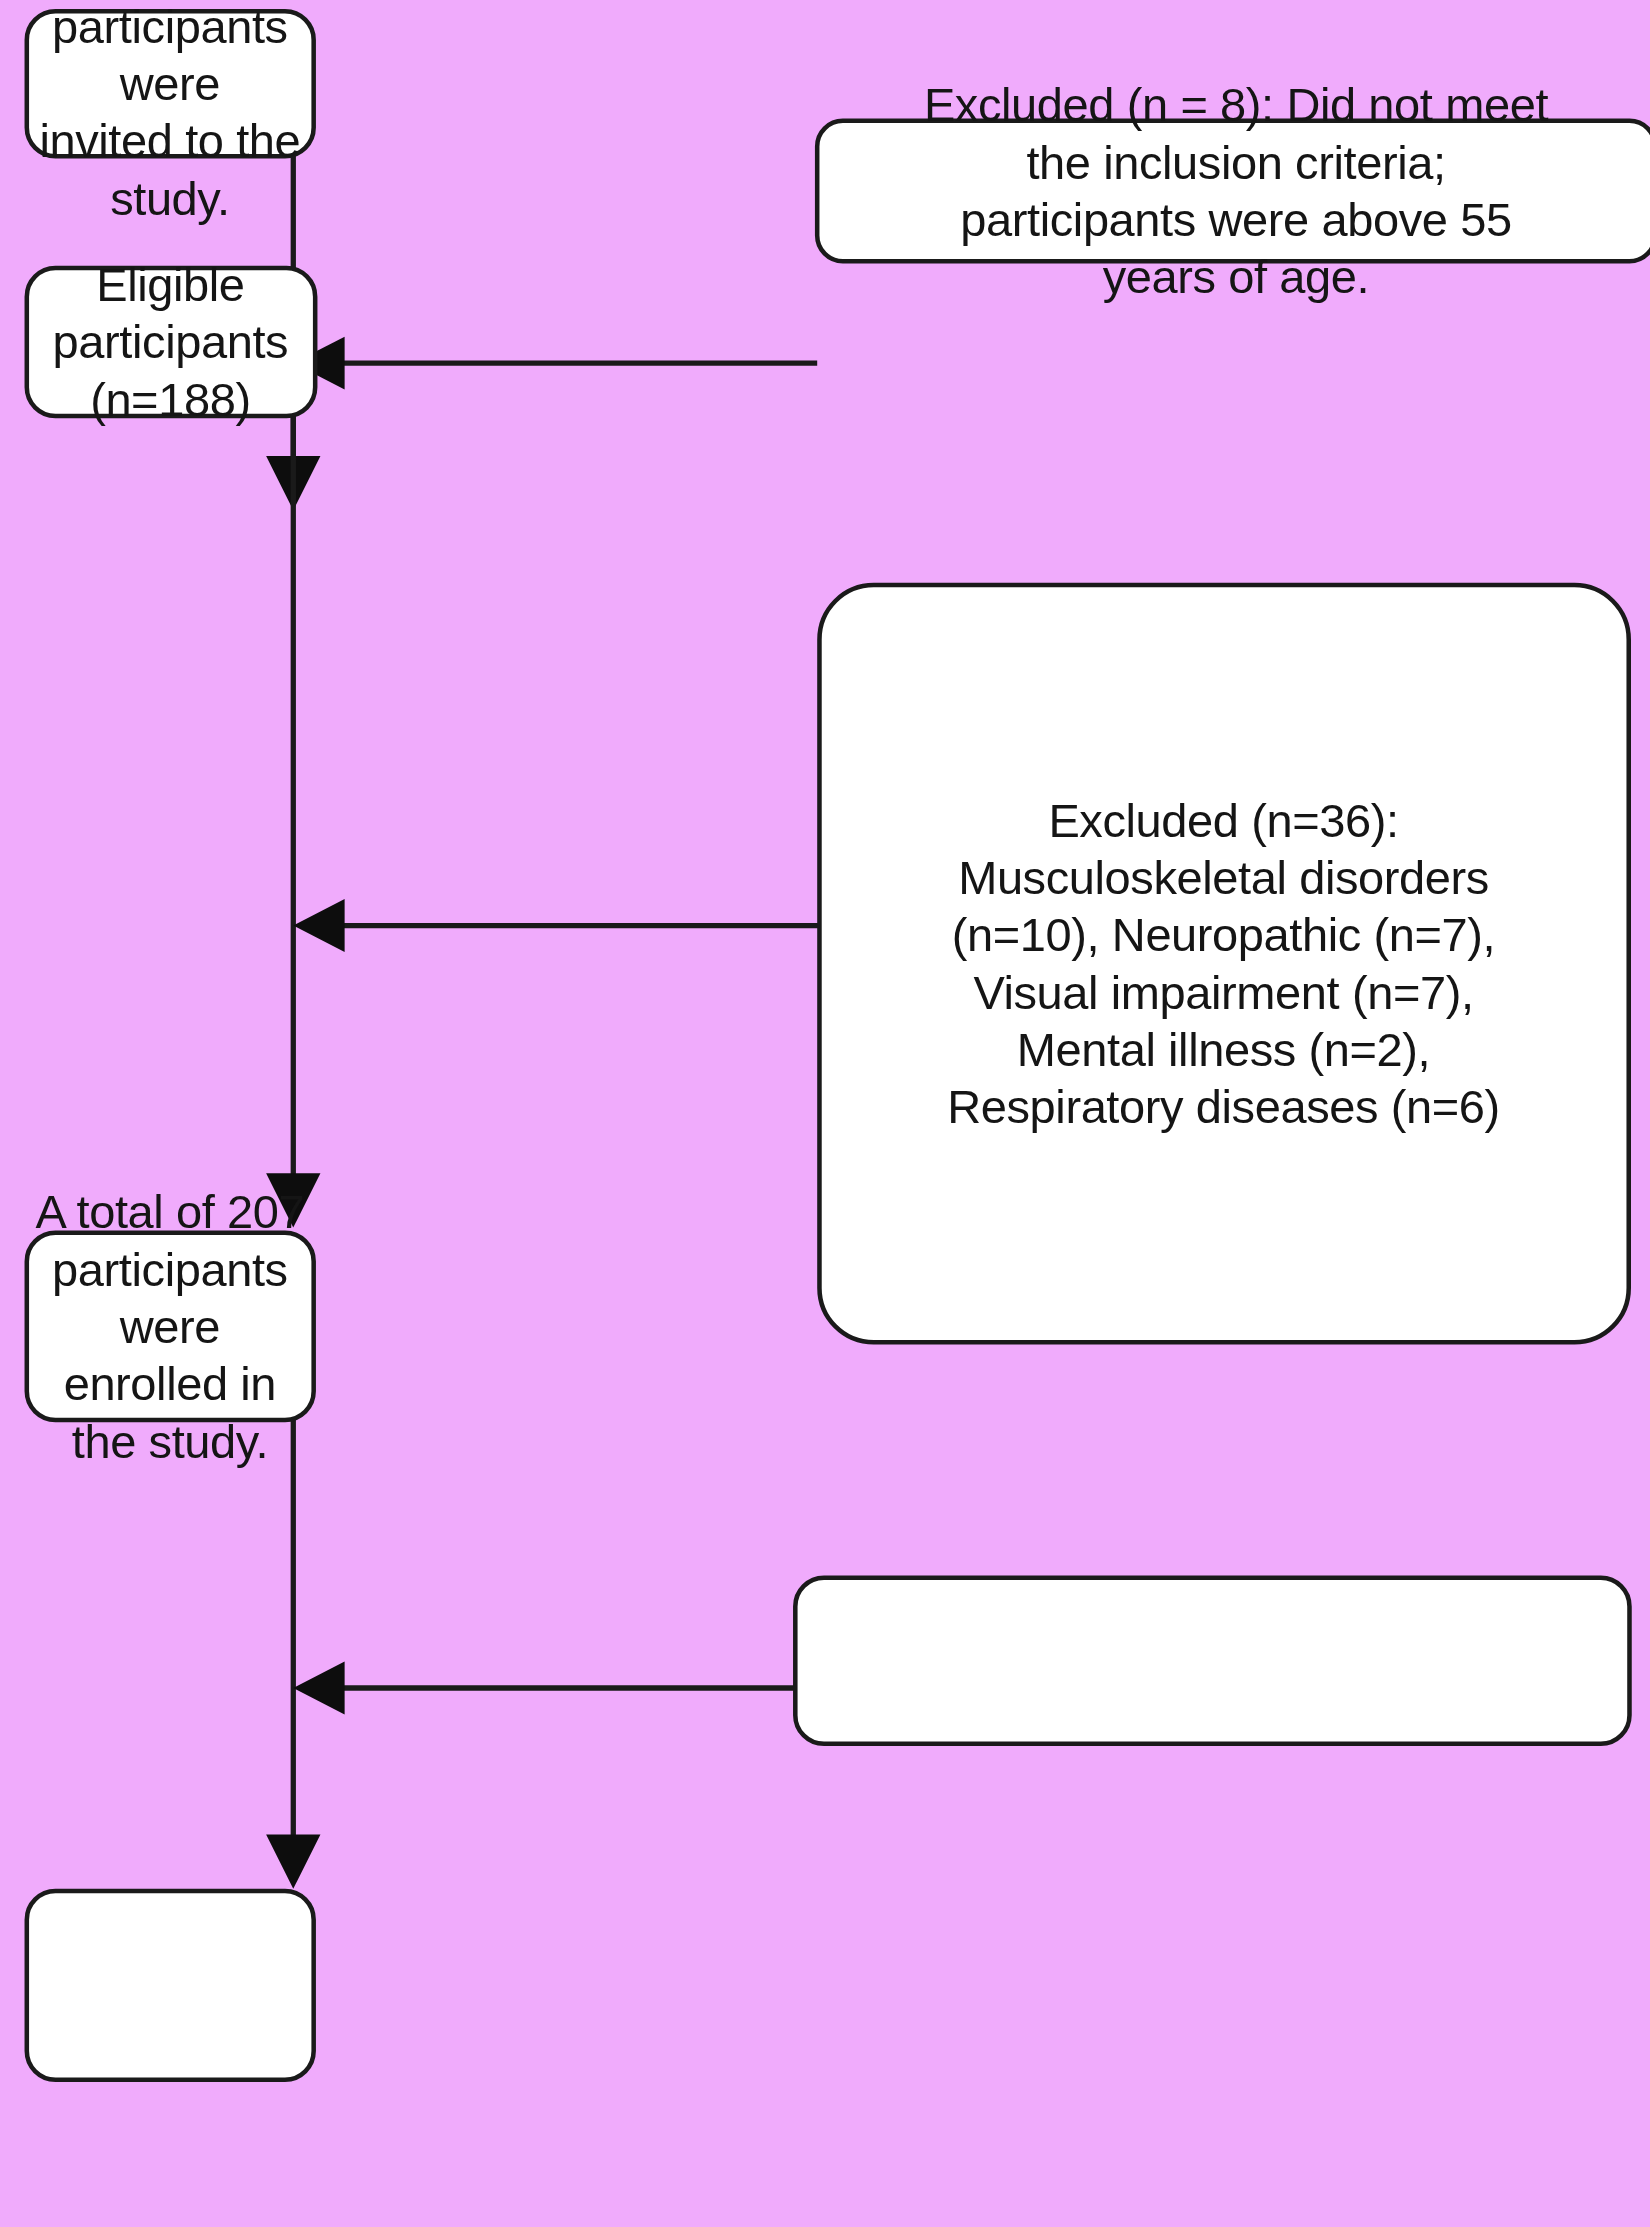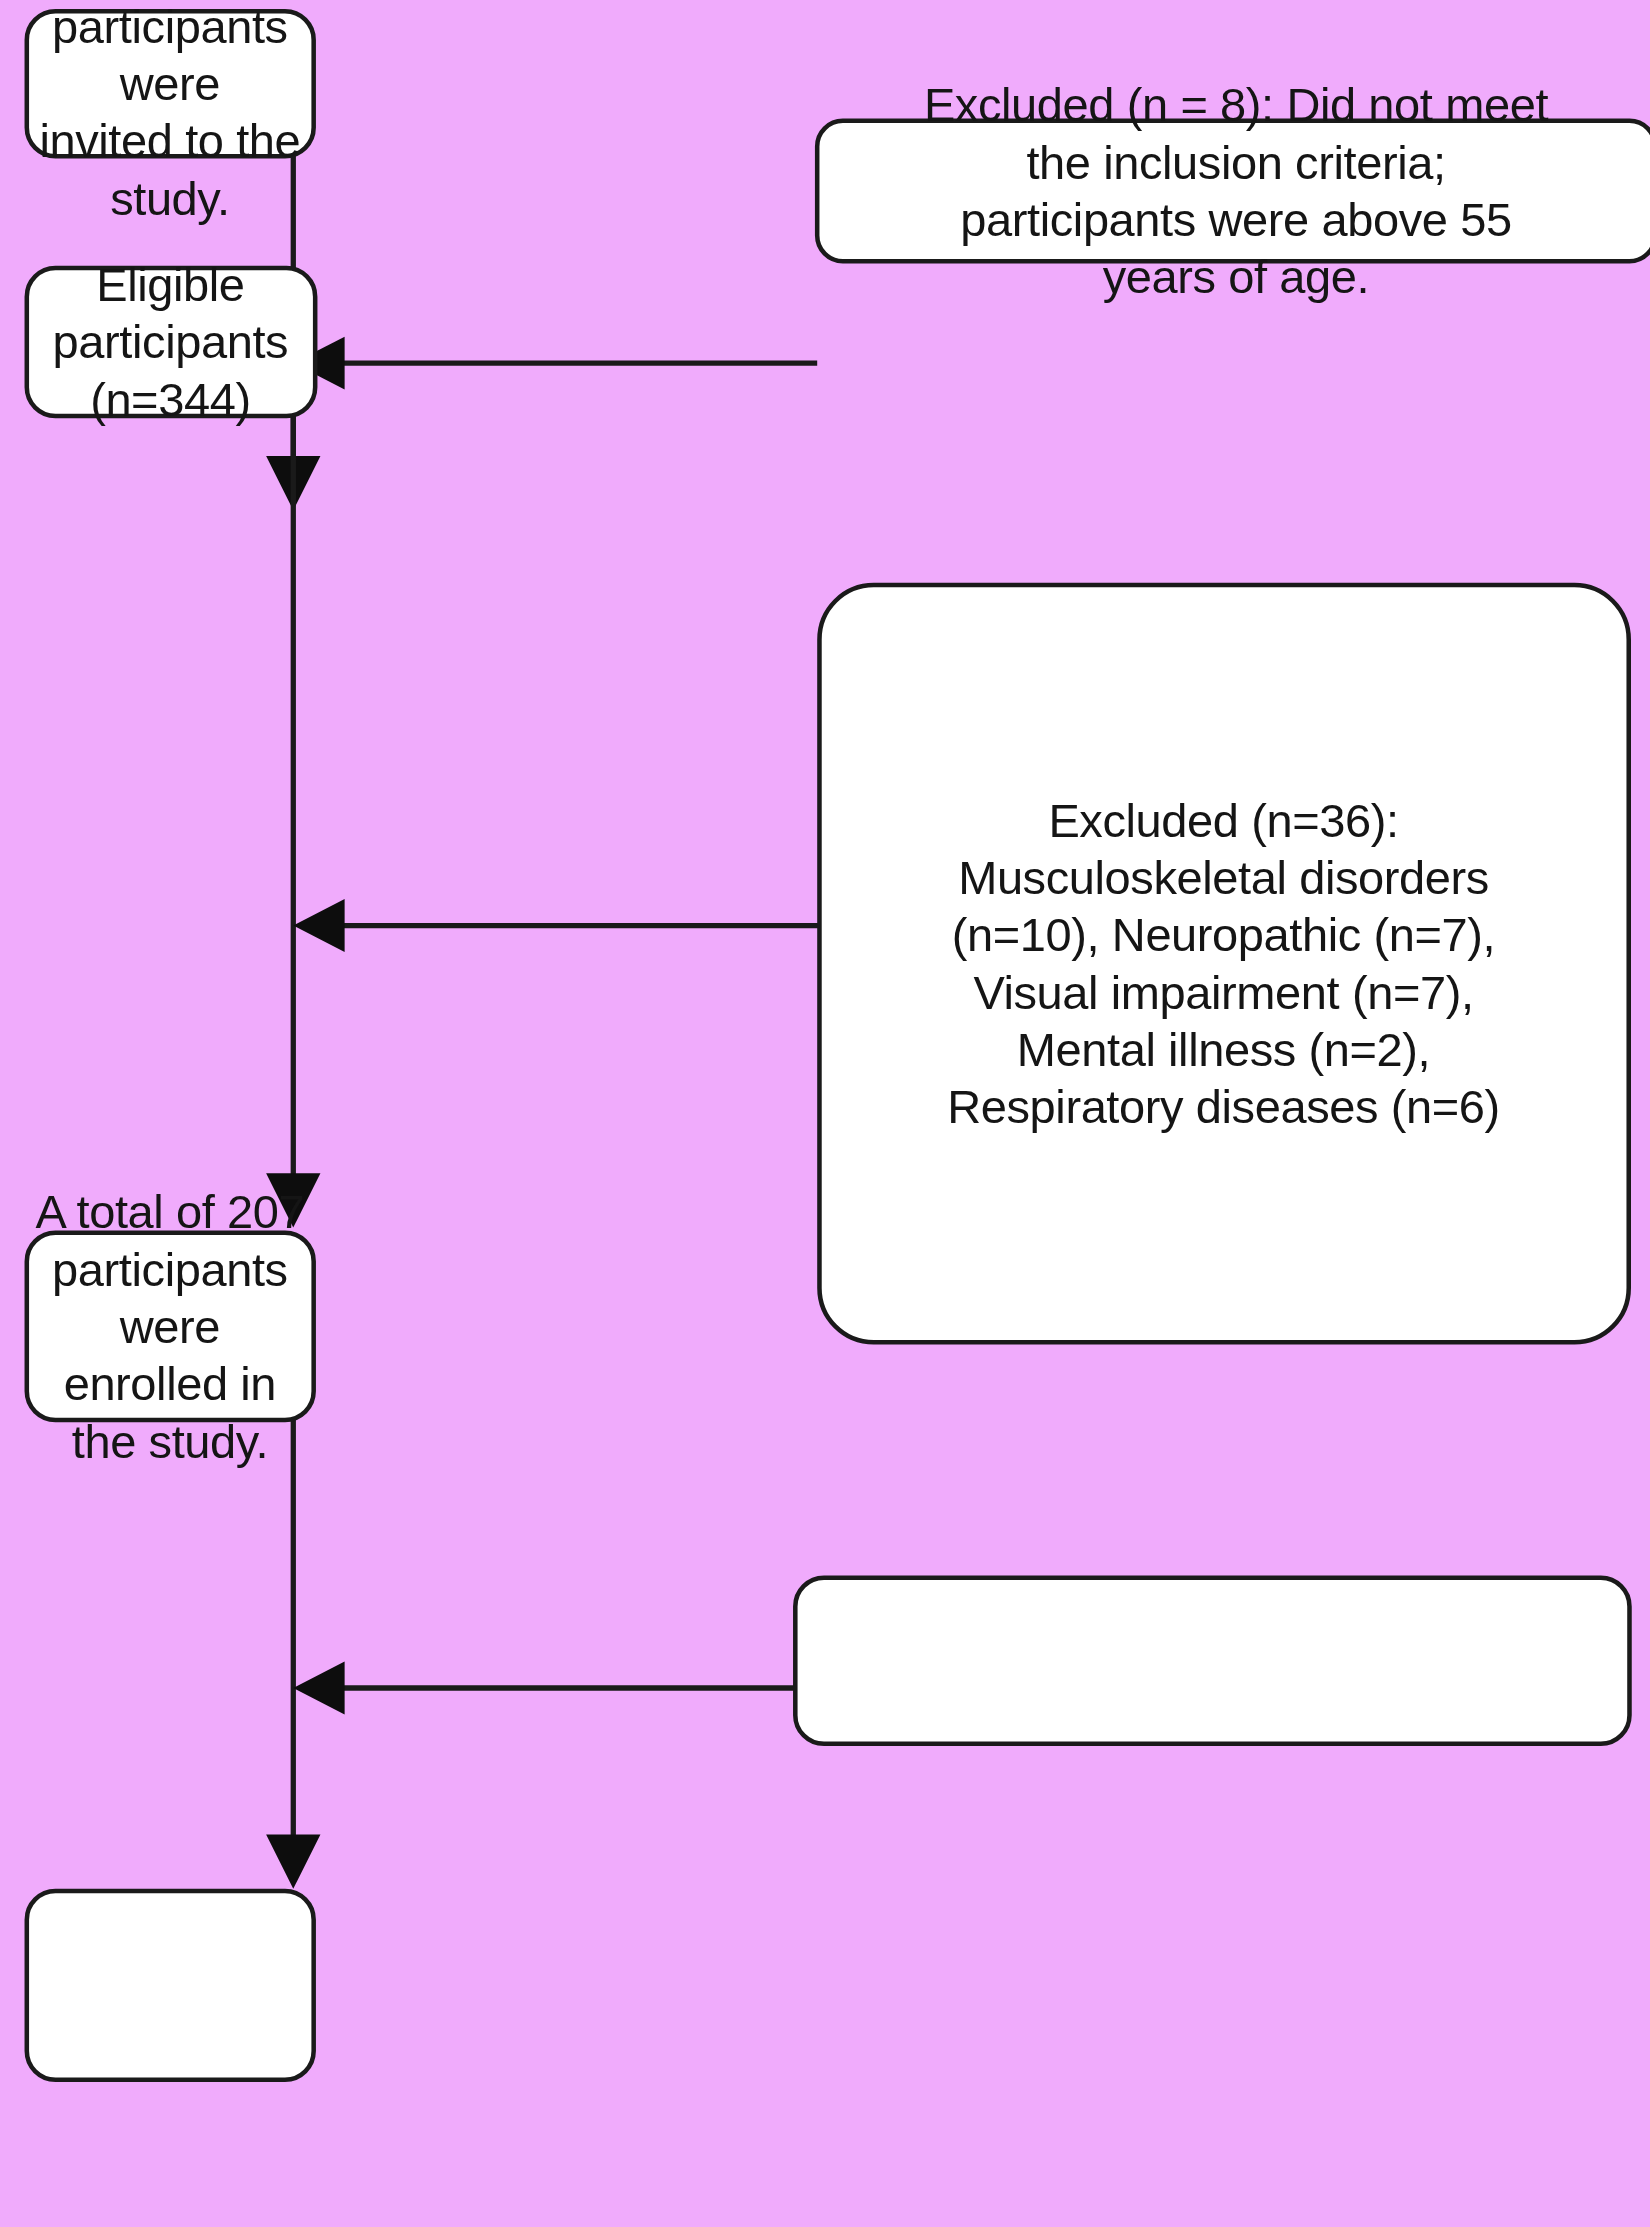--- a/index.html
+++ b/index.html
@@ -100,21 +100,21 @@
   <div class="node-text" style="left:26.4px; top:11.3px; width:287px; height:145px; padding:3px 7.6px;">A total of 251
 participants were
 invited to the study.</div>
 
   <div class="node-text" style="left:817px; top:121px; width:838px; height:140px; padding:1.5px 6px;">Excluded (n = 8): Did not meet
 the inclusion criteria;
 participants were above 55
 years of age.</div>
 
   <div class="node-text" style="left:26.4px; top:268px; width:288px; height:148px; padding:3px 4.5px;">Eligible participants
-(n=344)</div>
+(n=188)</div>
 
   <div class="node-text" style="left:819px; top:585px; width:809px; height:757px; padding:4.5px 9px;">Excluded (n=36):
 Musculoskeletal disorders
 (n=10), Neuropathic (n=7),
 Visual impairment (n=7),
 Mental illness (n=2),
 Respiratory diseases (n=6)</div>
 
   <div class="node-text" style="left:26.4px; top:1233px; width:287px; height:187px; padding:3px 7.6px;">A total of 207
 participants were

